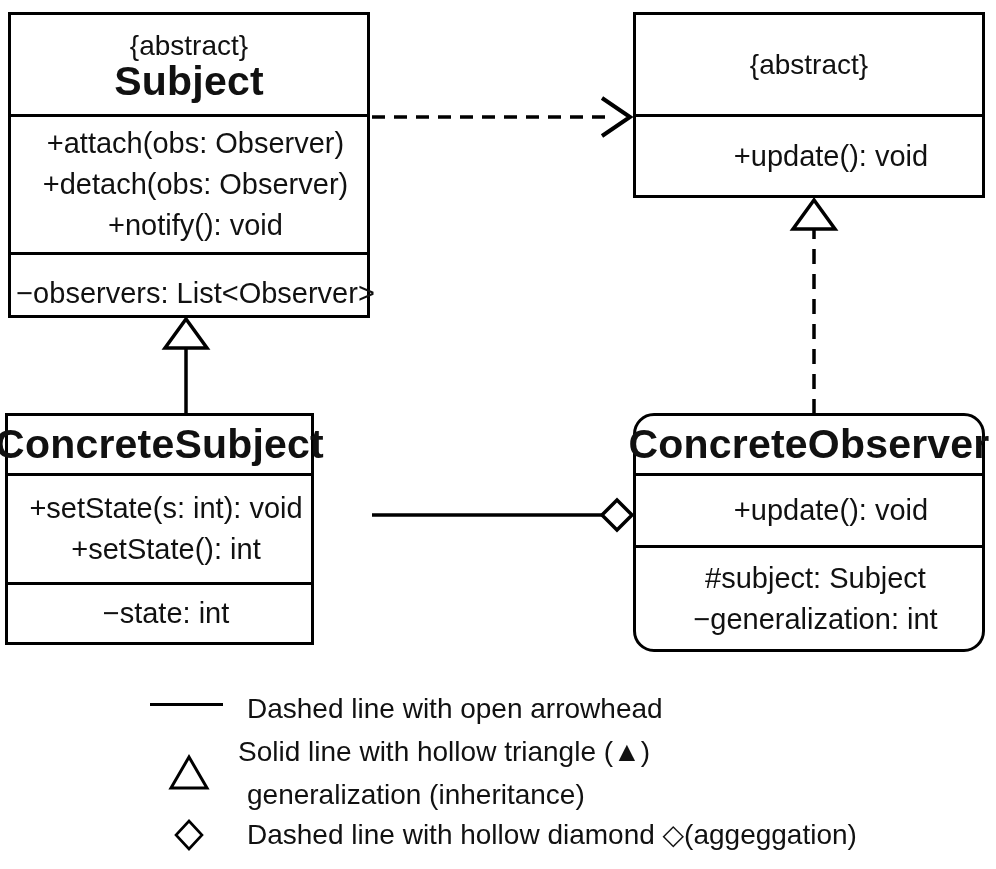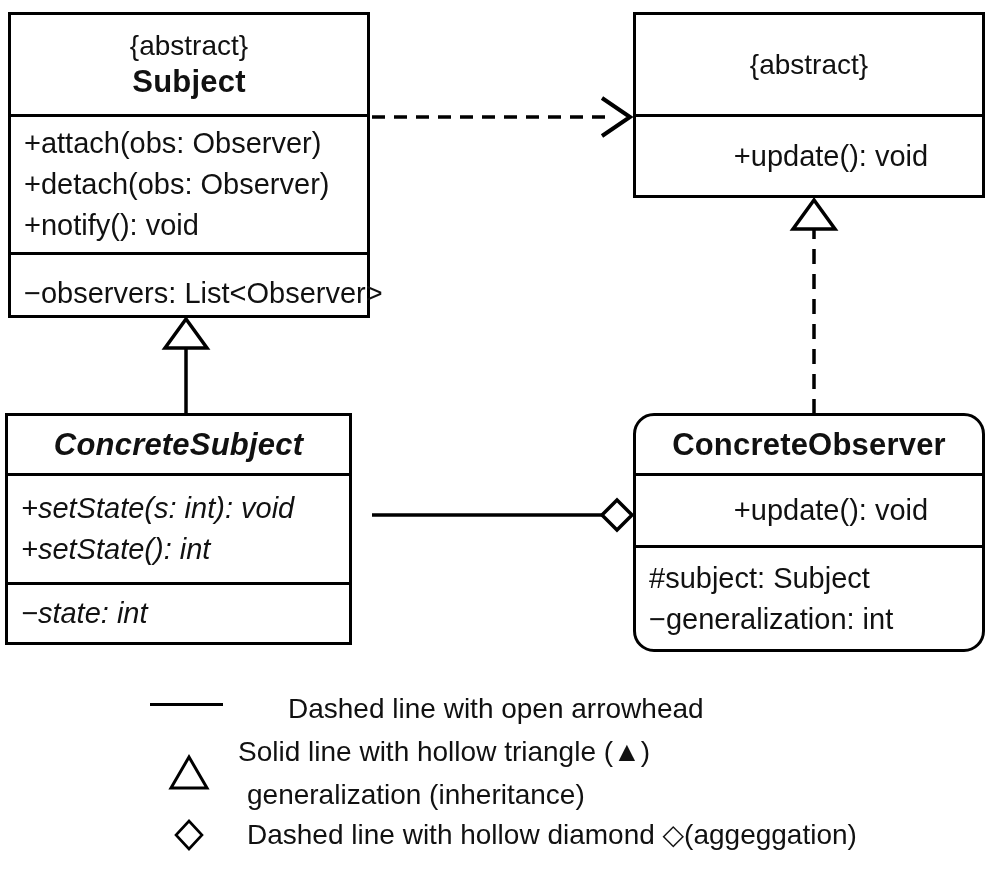--- a/index.html
+++ b/index.html
@@ -7,52 +7,52 @@
     position:relative;width:996px;height:869px;background:#ffffff;
     font-family:"Liberation Sans",sans-serif;color:#111111;overflow:hidden;
   }
   .overlay{position:absolute;left:0;top:0;}
 
   
   .cls{position:absolute;background:#ffffff;border:3px solid #000000;
        box-sizing:border-box;display:flex;flex-direction:column;}
   .hdr{display:flex;flex-direction:column;justify-content:center;align-items:center;flex:none;}
   .stereo{font-size:28px;line-height:34px;}
-  .cname{font-size:31px;font-weight:bold;line-height:37px;letter-spacing:0.2px;}
+  .cname{font-size:41px;font-weight:bold;line-height:37px;letter-spacing:0.2px;}
   .sec{border-top:3px solid #000000;box-sizing:border-box;display:flex;flex-direction:column;
        justify-content:center;flex:none;font-size:29px;line-height:41px;padding-left:44px;}
-  .sec.left{padding-left:13px;align-items:flex-start;}
+  .sec.left{padding-left:13px;align-items:center;}
   .sec.center{align-items:center;}
   .member{white-space:nowrap;}
 
   #box-subject{left:8px;top:12px;width:362px;height:306px;}
   #box-subject .hdr{height:99px;}
   #box-subject .methods{height:138px;}
   #box-subject .attrs{height:80px;}
 
   #box-observer{left:633px;top:12px;width:352px;height:186px;}
   #box-observer .hdr{height:99px;}
   #box-observer .methods{height:81px;}
 
-  #box-concrete-subject{left:5px;top:413px;width:347px;height:232px;font-style:italic;}
+  #box-concrete-subject{left:5px;top:413px;width:309px;height:232px;}
   #box-concrete-subject .hdr{height:57px;}
   #box-concrete-subject .methods{height:109px;}
   #box-concrete-subject .attrs{height:60px;}
 
   #box-concrete-observer{left:633px;top:413px;width:352px;height:239px;border-radius:21px;}
   #box-concrete-observer .hdr{height:57px;}
   #box-concrete-observer .methods{height:72px;}
   #box-concrete-observer .attrs{height:104px;}
 
   
   .legend-text{position:absolute;font-size:28px;line-height:32px;white-space:nowrap;}
   #legend-line-symbol{position:absolute;left:150px;top:703px;width:73px;height:3px;background:#000000;}
   #legend-triangle-symbol{position:absolute;left:168px;top:754px;}
   #legend-diamond-symbol{position:absolute;left:172px;top:818px;}
-  #legend-text-1{left:247px;top:693px;margin-left:41px;}
+  #legend-text-1{left:247px;top:693px;}
   #legend-text-2a{left:238px;top:736px;}
   #legend-text-2b{left:247px;top:779px;}
   #legend-text-3{left:247px;top:819px;}
 </style>
 </head>
 <body>
 
 <div class="stage">
 
   <svg class="overlay" width="996" height="869" viewBox="0 0 996 869">

